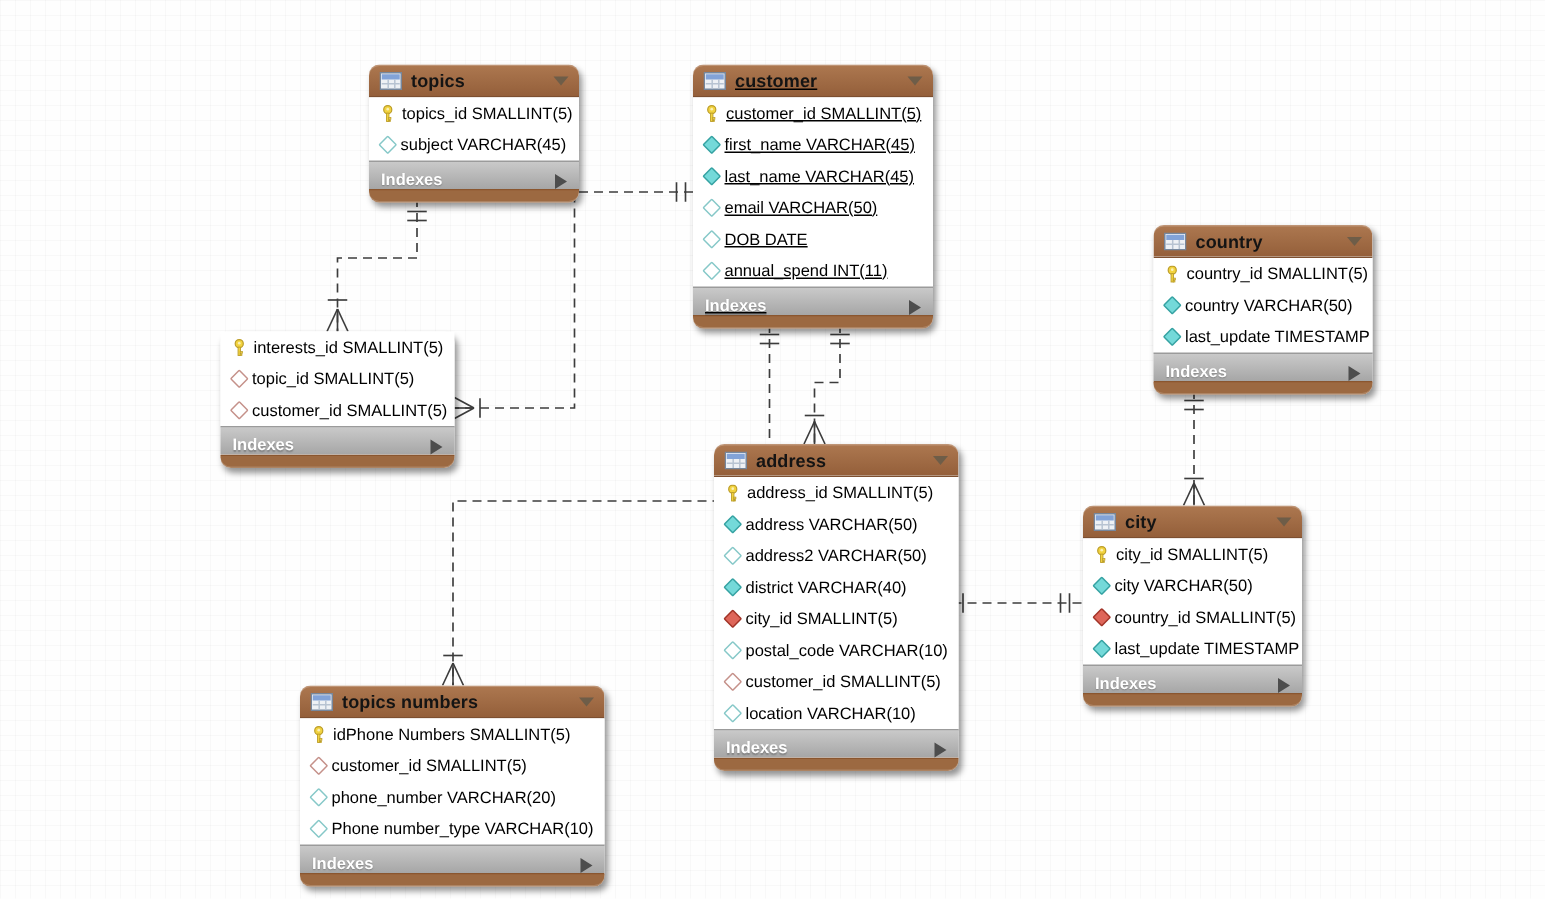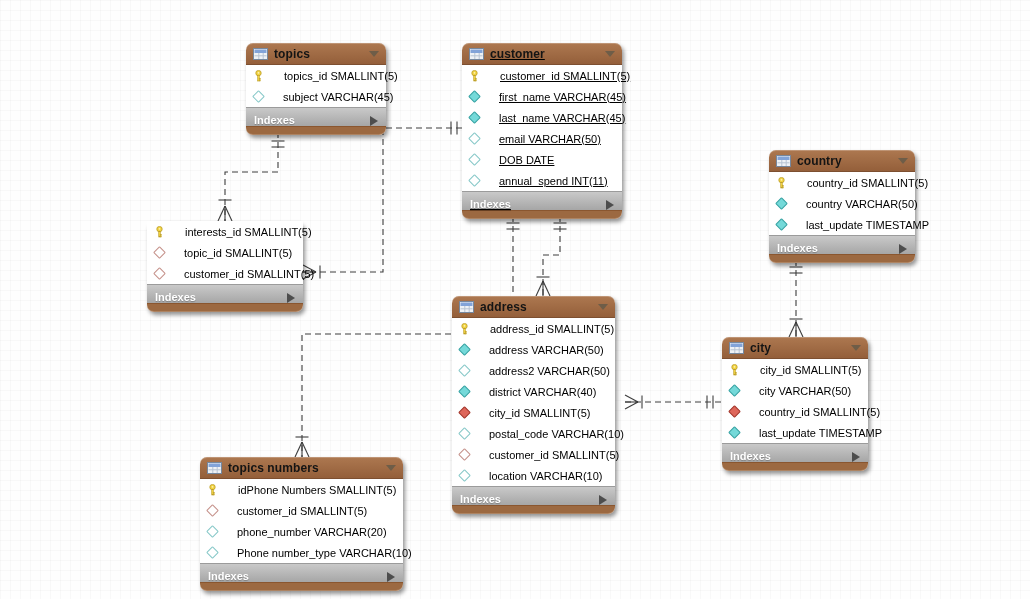--- a/index.html
+++ b/index.html
@@ -29,21 +29,21 @@
     box-shadow:inset 0 1px 0 rgba(255,255,255,.22);
   }
   .hdr .ticon{display:inline-flex;line-height:0;}
   .hdr .title{font-weight:bold;font-size:12px;color:#141414;letter-spacing:.1px;}
   .hdr .tri{
     margin-left:auto;width:0;height:0;
     border-left:5px solid transparent;border-right:5px solid transparent;
     border-top:6px solid #6e5d48;cursor:pointer;
   }
   .rows{background:#fff;}
-  .col-row{height:21px;display:flex;align-items:center;gap:20px;padding:0 7px;
+  .col-row{height:21px;display:flex;align-items:center;gap:4px;padding:0 7px;
     font-size:11px;color:#000;white-space:nowrap;}
   .dia{width:7px;height:7px;transform:rotate(45deg);border-radius:1px;flex:0 0 auto;margin-left:1px;}
   .d-cyan-f{background:#74d9d9;border:1px solid #35a2a2;}
   .d-cyan-o{background:#ffffff;border:1px solid #86c8c8;}
   .d-red-f{background:#de665a;border:1px solid #a23428;}
   .d-red-o{background:#ffffff;border:1px solid #c5918a;}
   .keyicon{flex:0 0 auto;line-height:0;}
   .idx{
     height:18px;display:flex;align-items:flex-end;padding:0 8px;
     background:linear-gradient(#c9c9c9,#a6a6a6);
@@ -267,21 +267,21 @@
           <span class="dia d-red-o"></span>
           <span>customer_id SMALLINT(5)</span>
         </div>
       </div>
       <div class="idx">
         <span>Indexes</span>
         <span class="arrow"></span>
       </div>
       <div class="ftr"></div>
     </div>
-    <div class="table-card" style="left: 452px; top: 296px; width: 163px;">
+    <div class="table-card" style="left: 476px; top: 296px; width: 163px;">
       <div class="hdr">
         <span class="ticon">
           <svg width="15" height="12" viewBox="0 0 15 12">
             <rect x="0.5" y="0.5" width="14" height="11" fill="#eef1f5" stroke="#76879d"></rect>
             <rect x="1.5" y="1.5" width="12" height="3.5" fill="#82a3d8"></rect>
             <line x1="5.8" y1="5" x2="5.8" y2="11" stroke="#b7c3d2"></line>
             <line x1="10.2" y1="5" x2="10.2" y2="11" stroke="#b7c3d2"></line>
             <line x1="1.5" y1="7.8" x2="13.5" y2="7.8" stroke="#b7c3d2"></line>
           </svg>
         </span>

